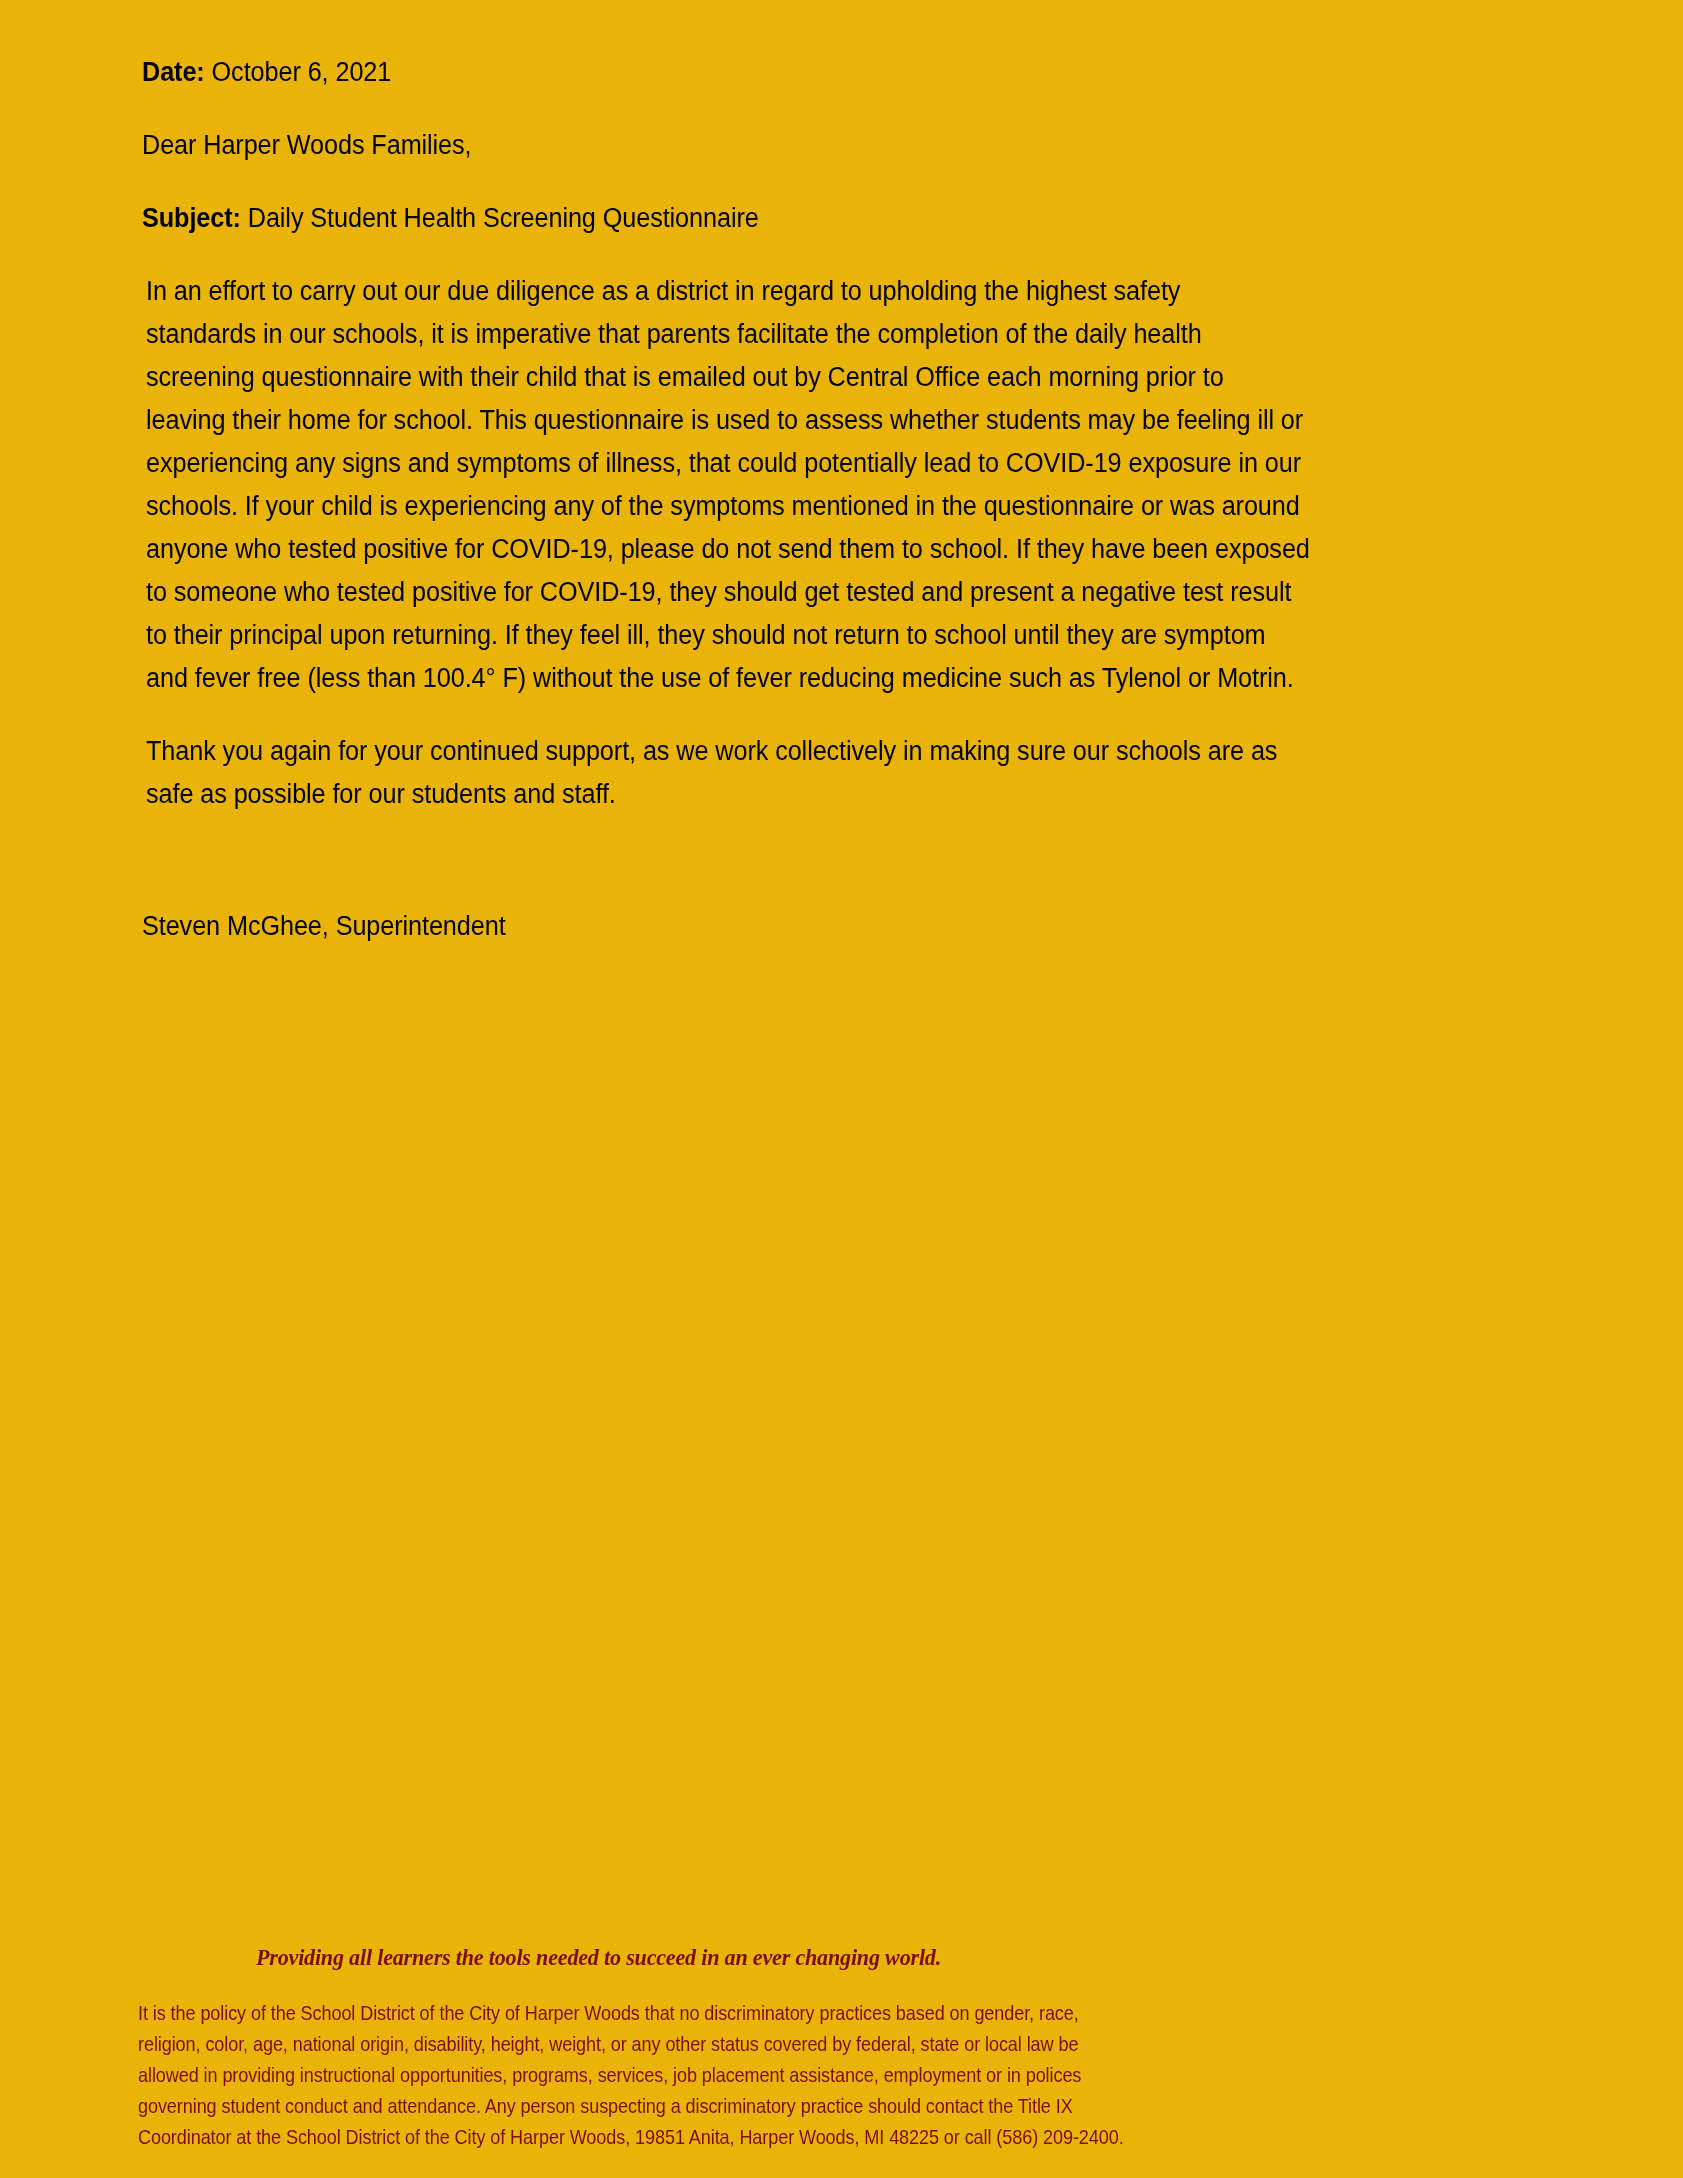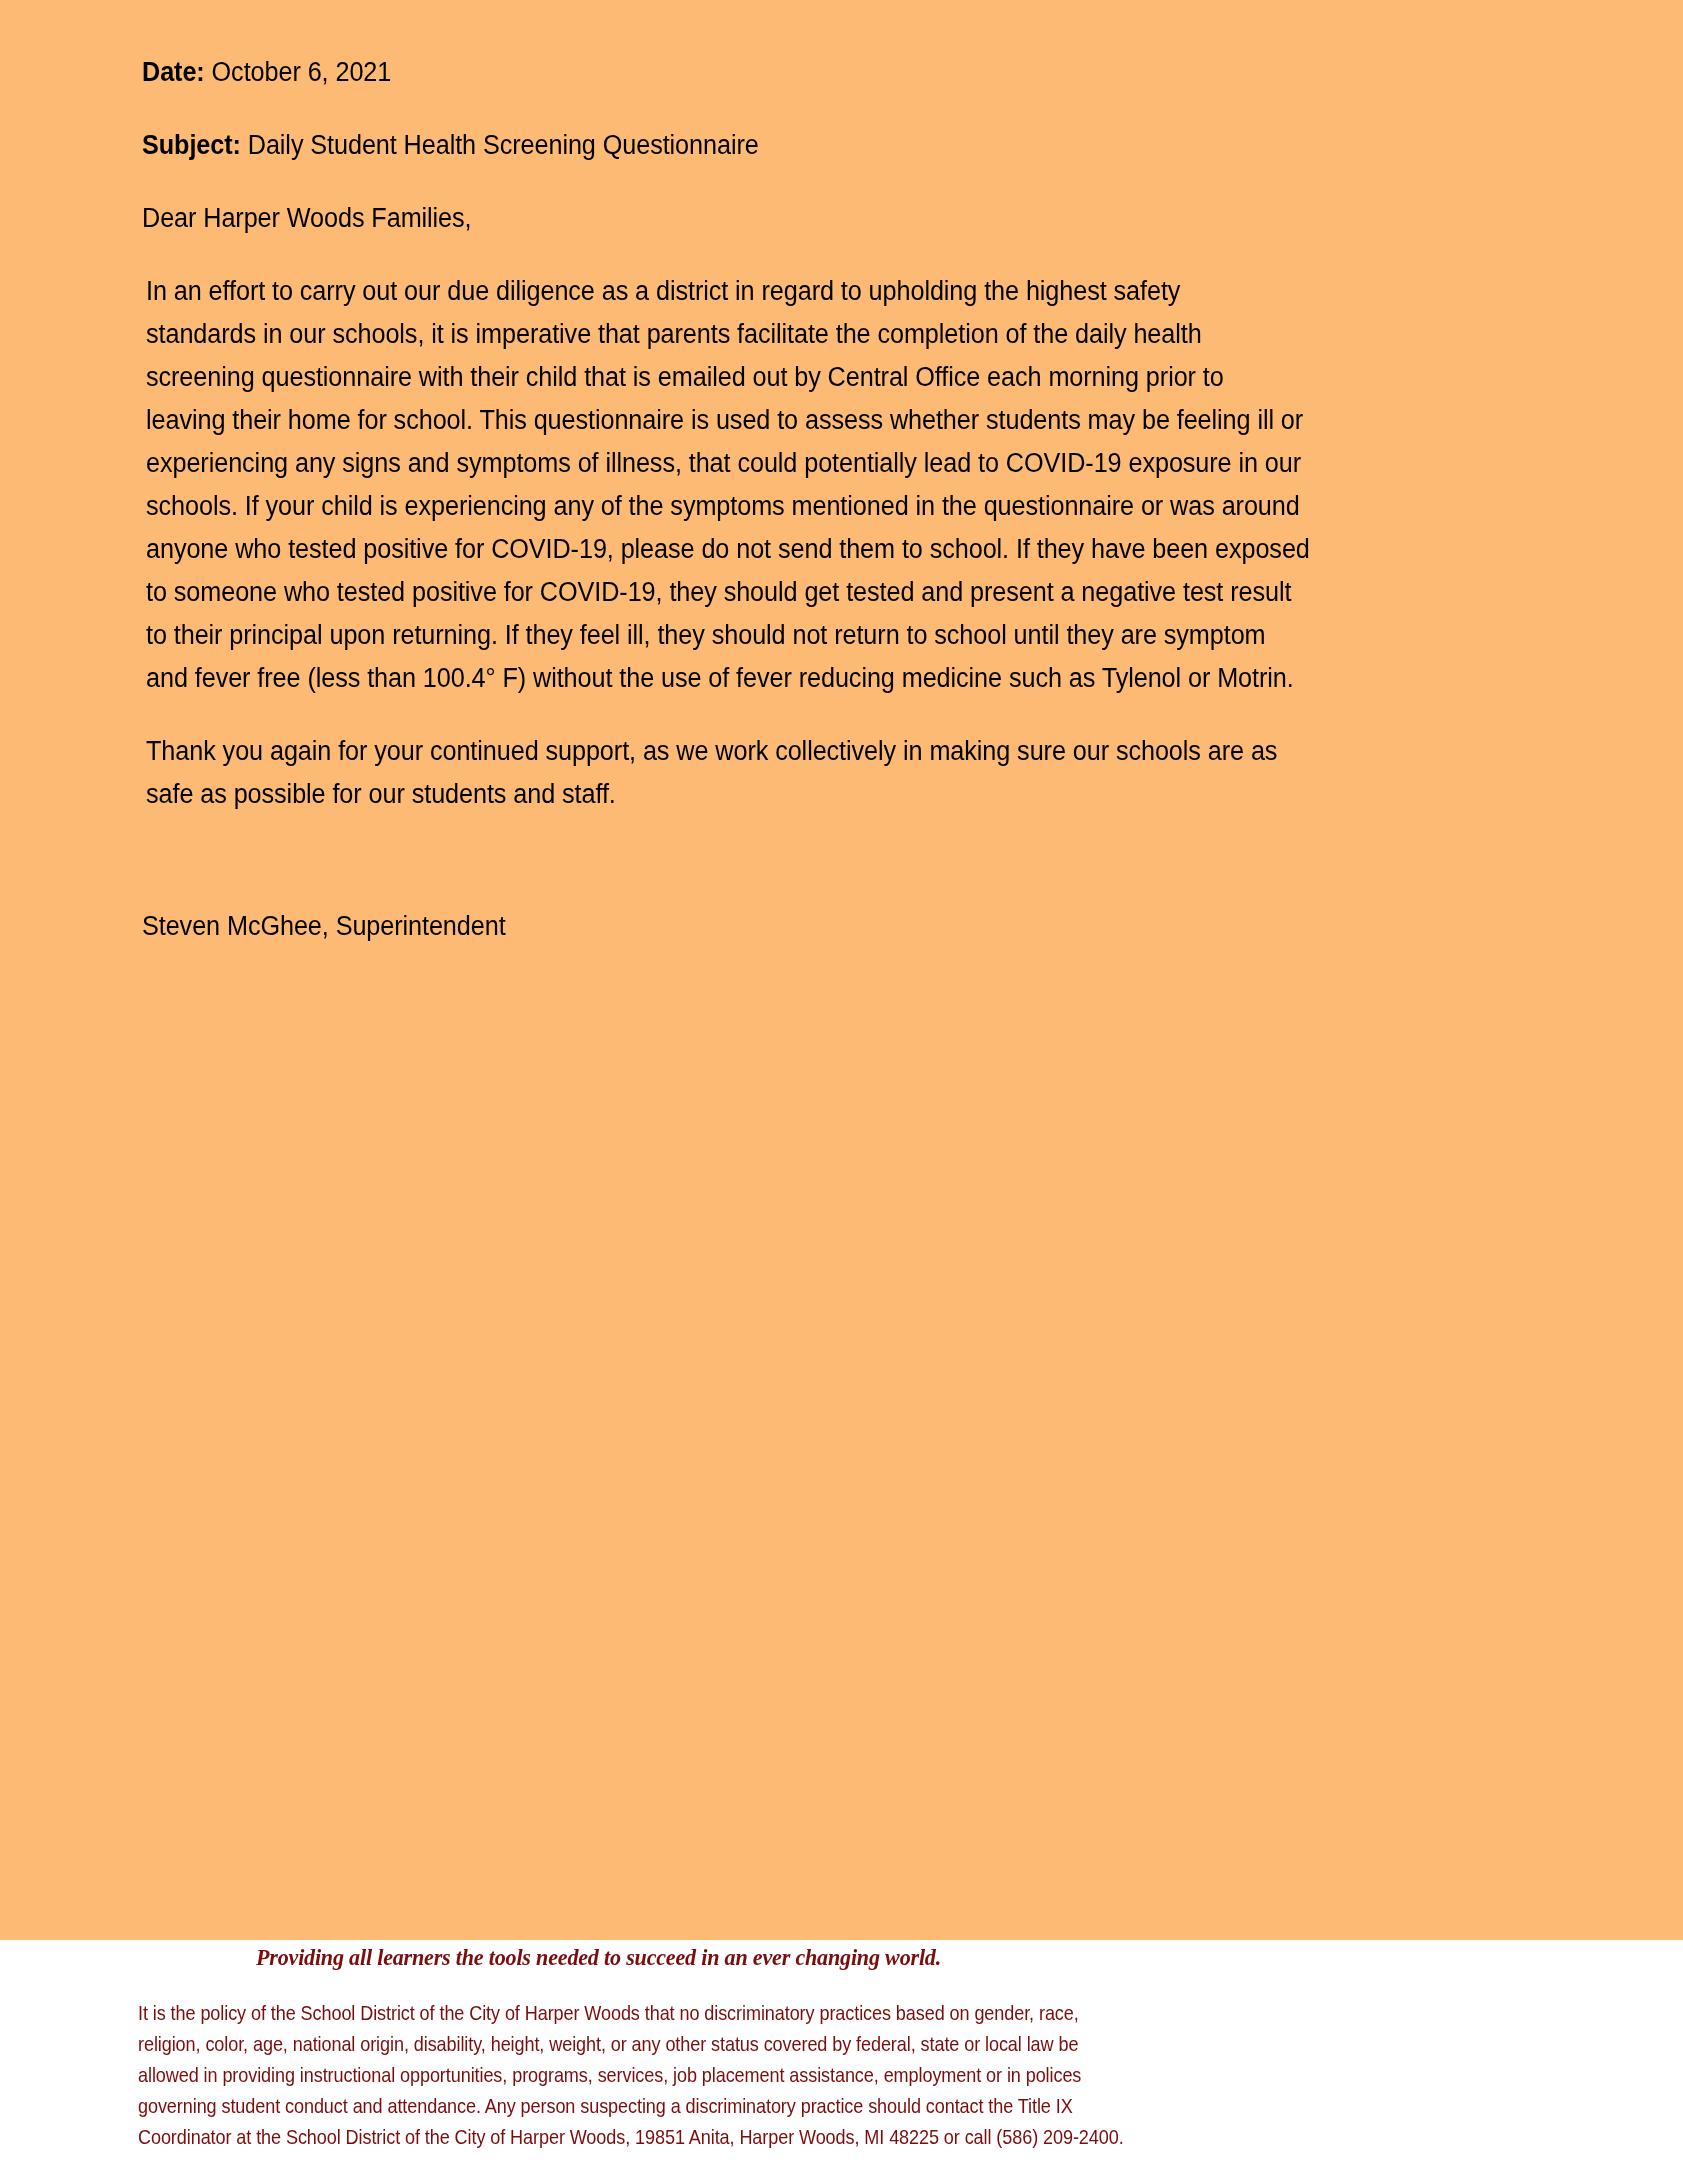--- a/index.html
+++ b/index.html
@@ -12,22 +12,22 @@
     height: 2178px;
     position: relative;
     font-family: "Liberation Sans", sans-serif;
     overflow: hidden;
   }
 
   .page {
     position: absolute;
     left: 0; top: 0;
     width: 1683px;
-    height: 1940px;
-    background: #fdba74;
+    height: 2178px;
+    background: #eab308;
     box-sizing: border-box;
   }
 
   
   .letter {
     position: absolute;
     left: 142px;
     top: 51px;
     width: 921px;
   }
@@ -104,27 +104,27 @@
 
   <div class="letter">
 
     <div class="para">
       <div class="line">
         <span class="lbl">Date:</span><span> October 6, 2021</span>
       </div>
     </div>
 
     <div class="para">
+      <div class="line">Dear Harper Woods Families,</div>
+    </div>
+
+    <div class="para">
       <div class="line">
         <span class="lbl">Subject:</span><span> Daily Student Health Screening Questionnaire</span>
       </div>
-    </div>
-
-    <div class="para">
-      <div class="line">Dear Harper Woods Families,</div>
     </div>
 
     <div class="para-body">
       <div class="line">In an effort to carry out our due diligence as a district in regard to upholding the highest safety</div>
       <div class="line">standards in our schools, it is imperative that parents facilitate the completion of the daily health</div>
       <div class="line">screening questionnaire with their child that is emailed out by Central Office each morning prior to</div>
       <div class="line">leaving their home for school. This questionnaire is used to assess whether students may be feeling ill or</div>
       <div class="line">experiencing any signs and symptoms of illness, that could potentially lead to COVID-19 exposure in our</div>
       <div class="line">schools. If your child is experiencing any of the symptoms mentioned in the questionnaire or was around</div>
       <div class="line">anyone who tested positive for COVID-19, please do not send them to school. If they have been exposed</div>

